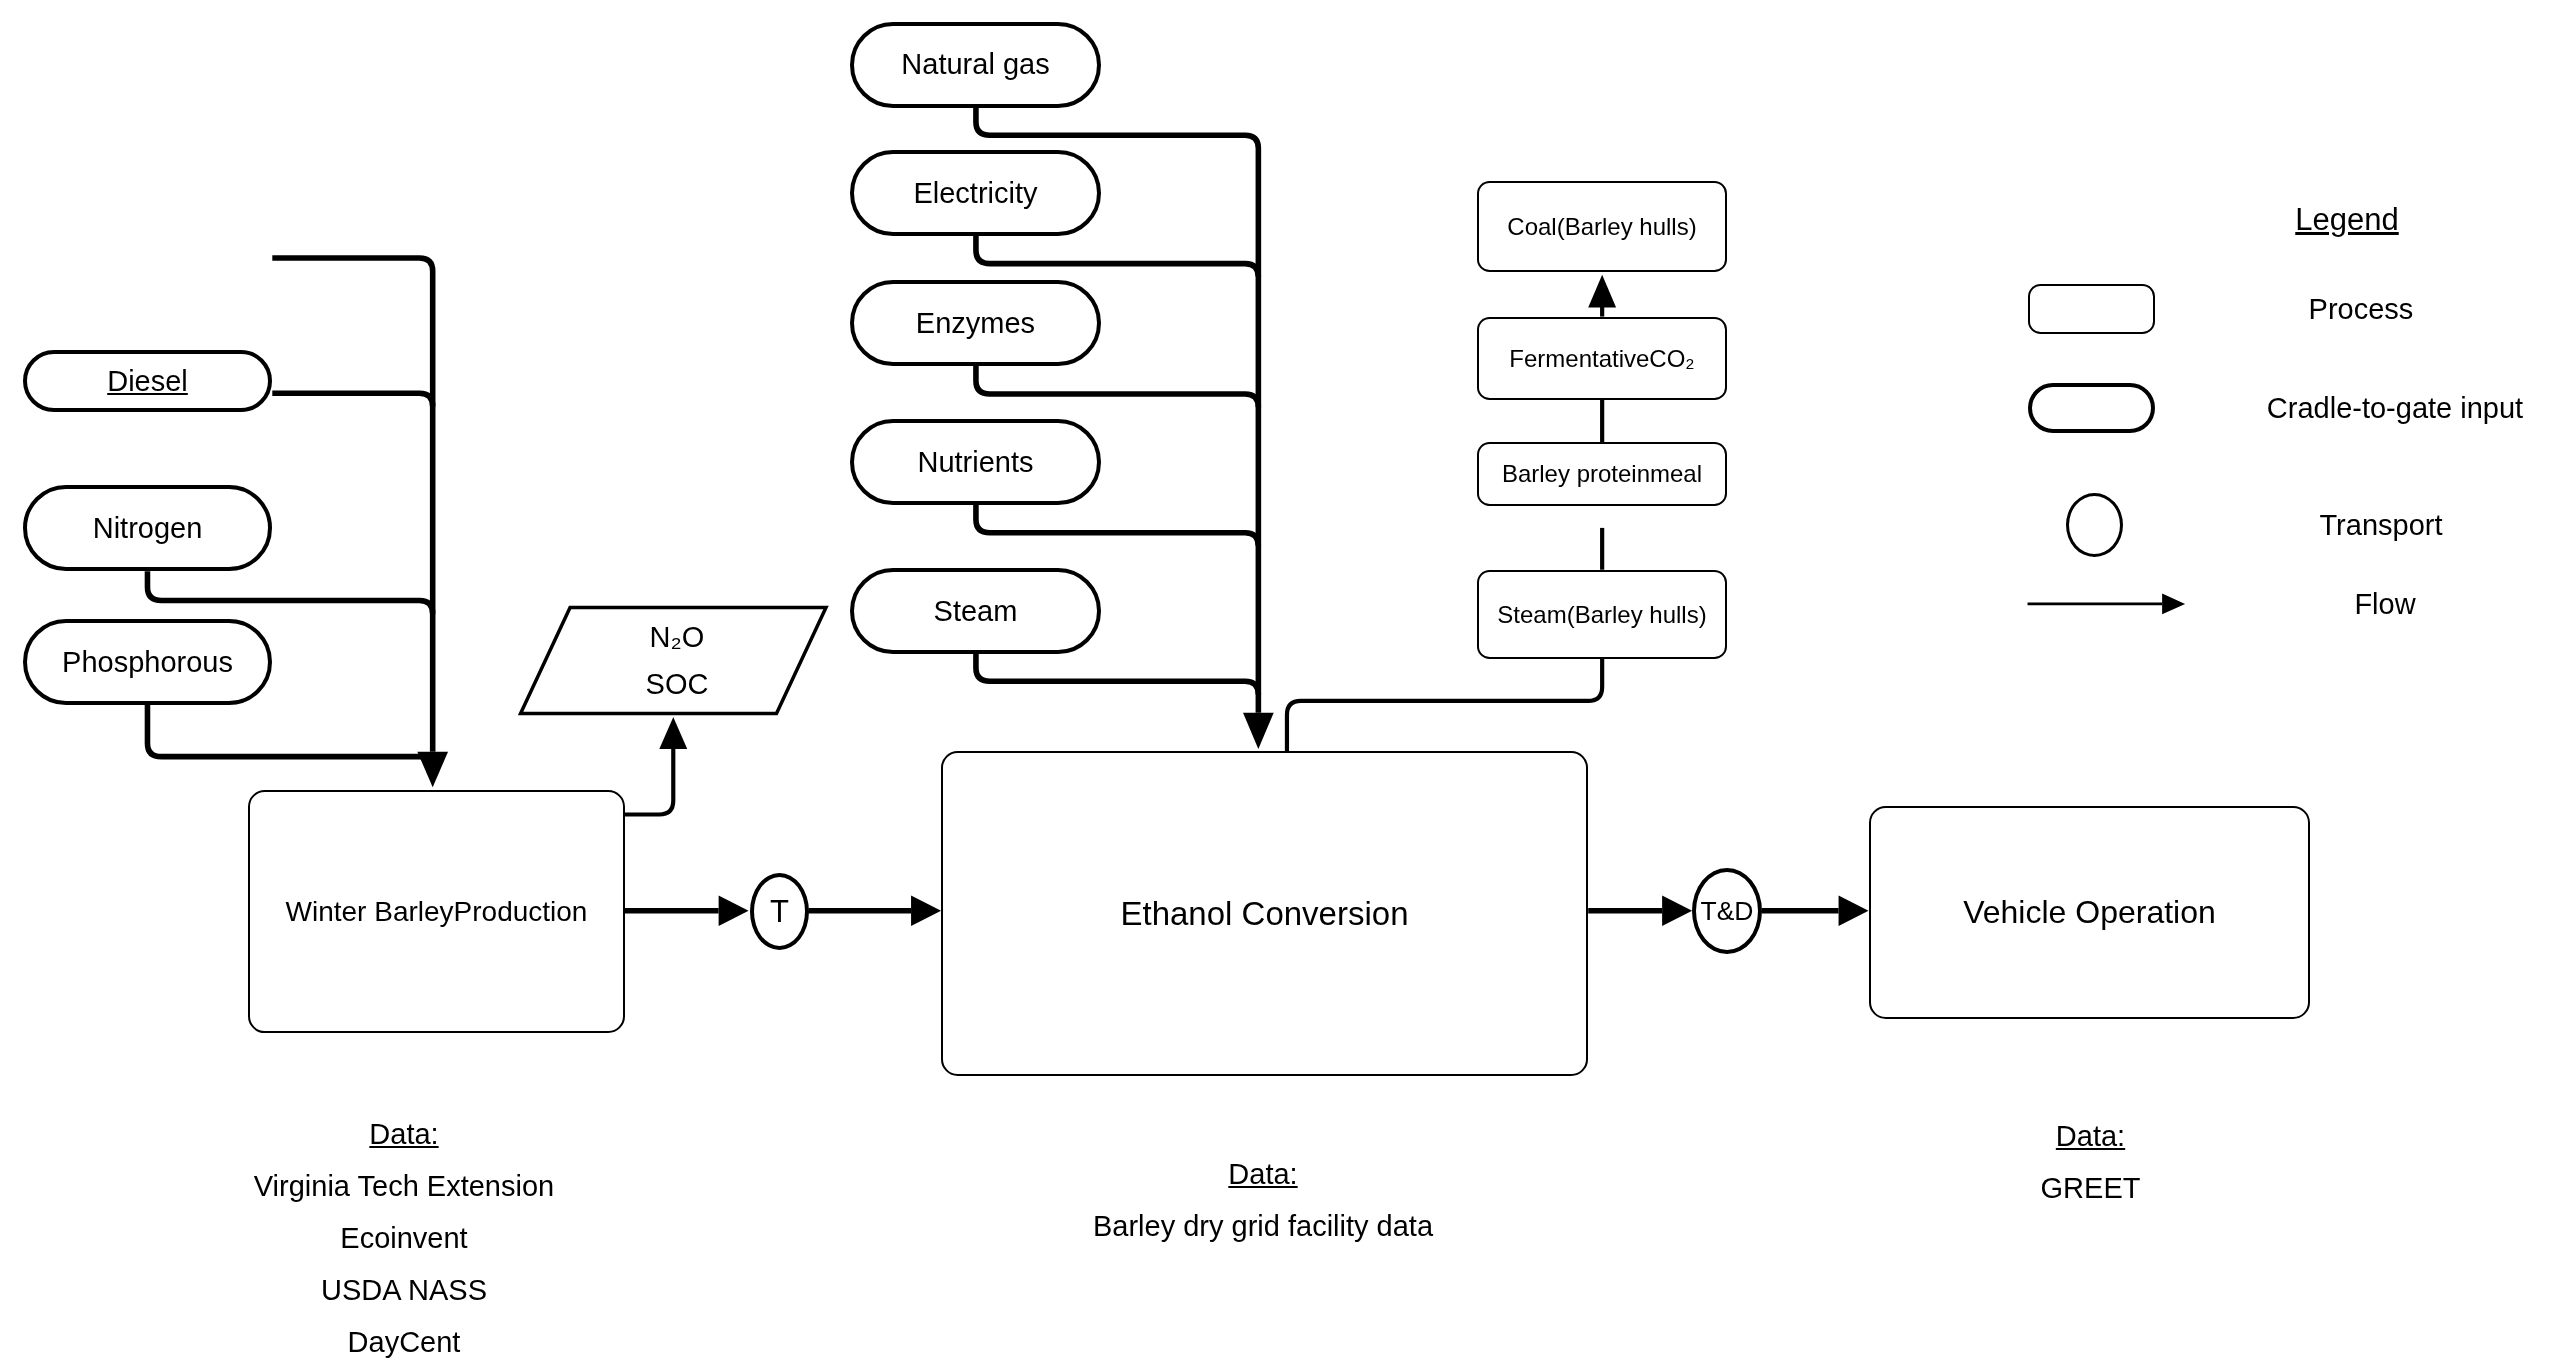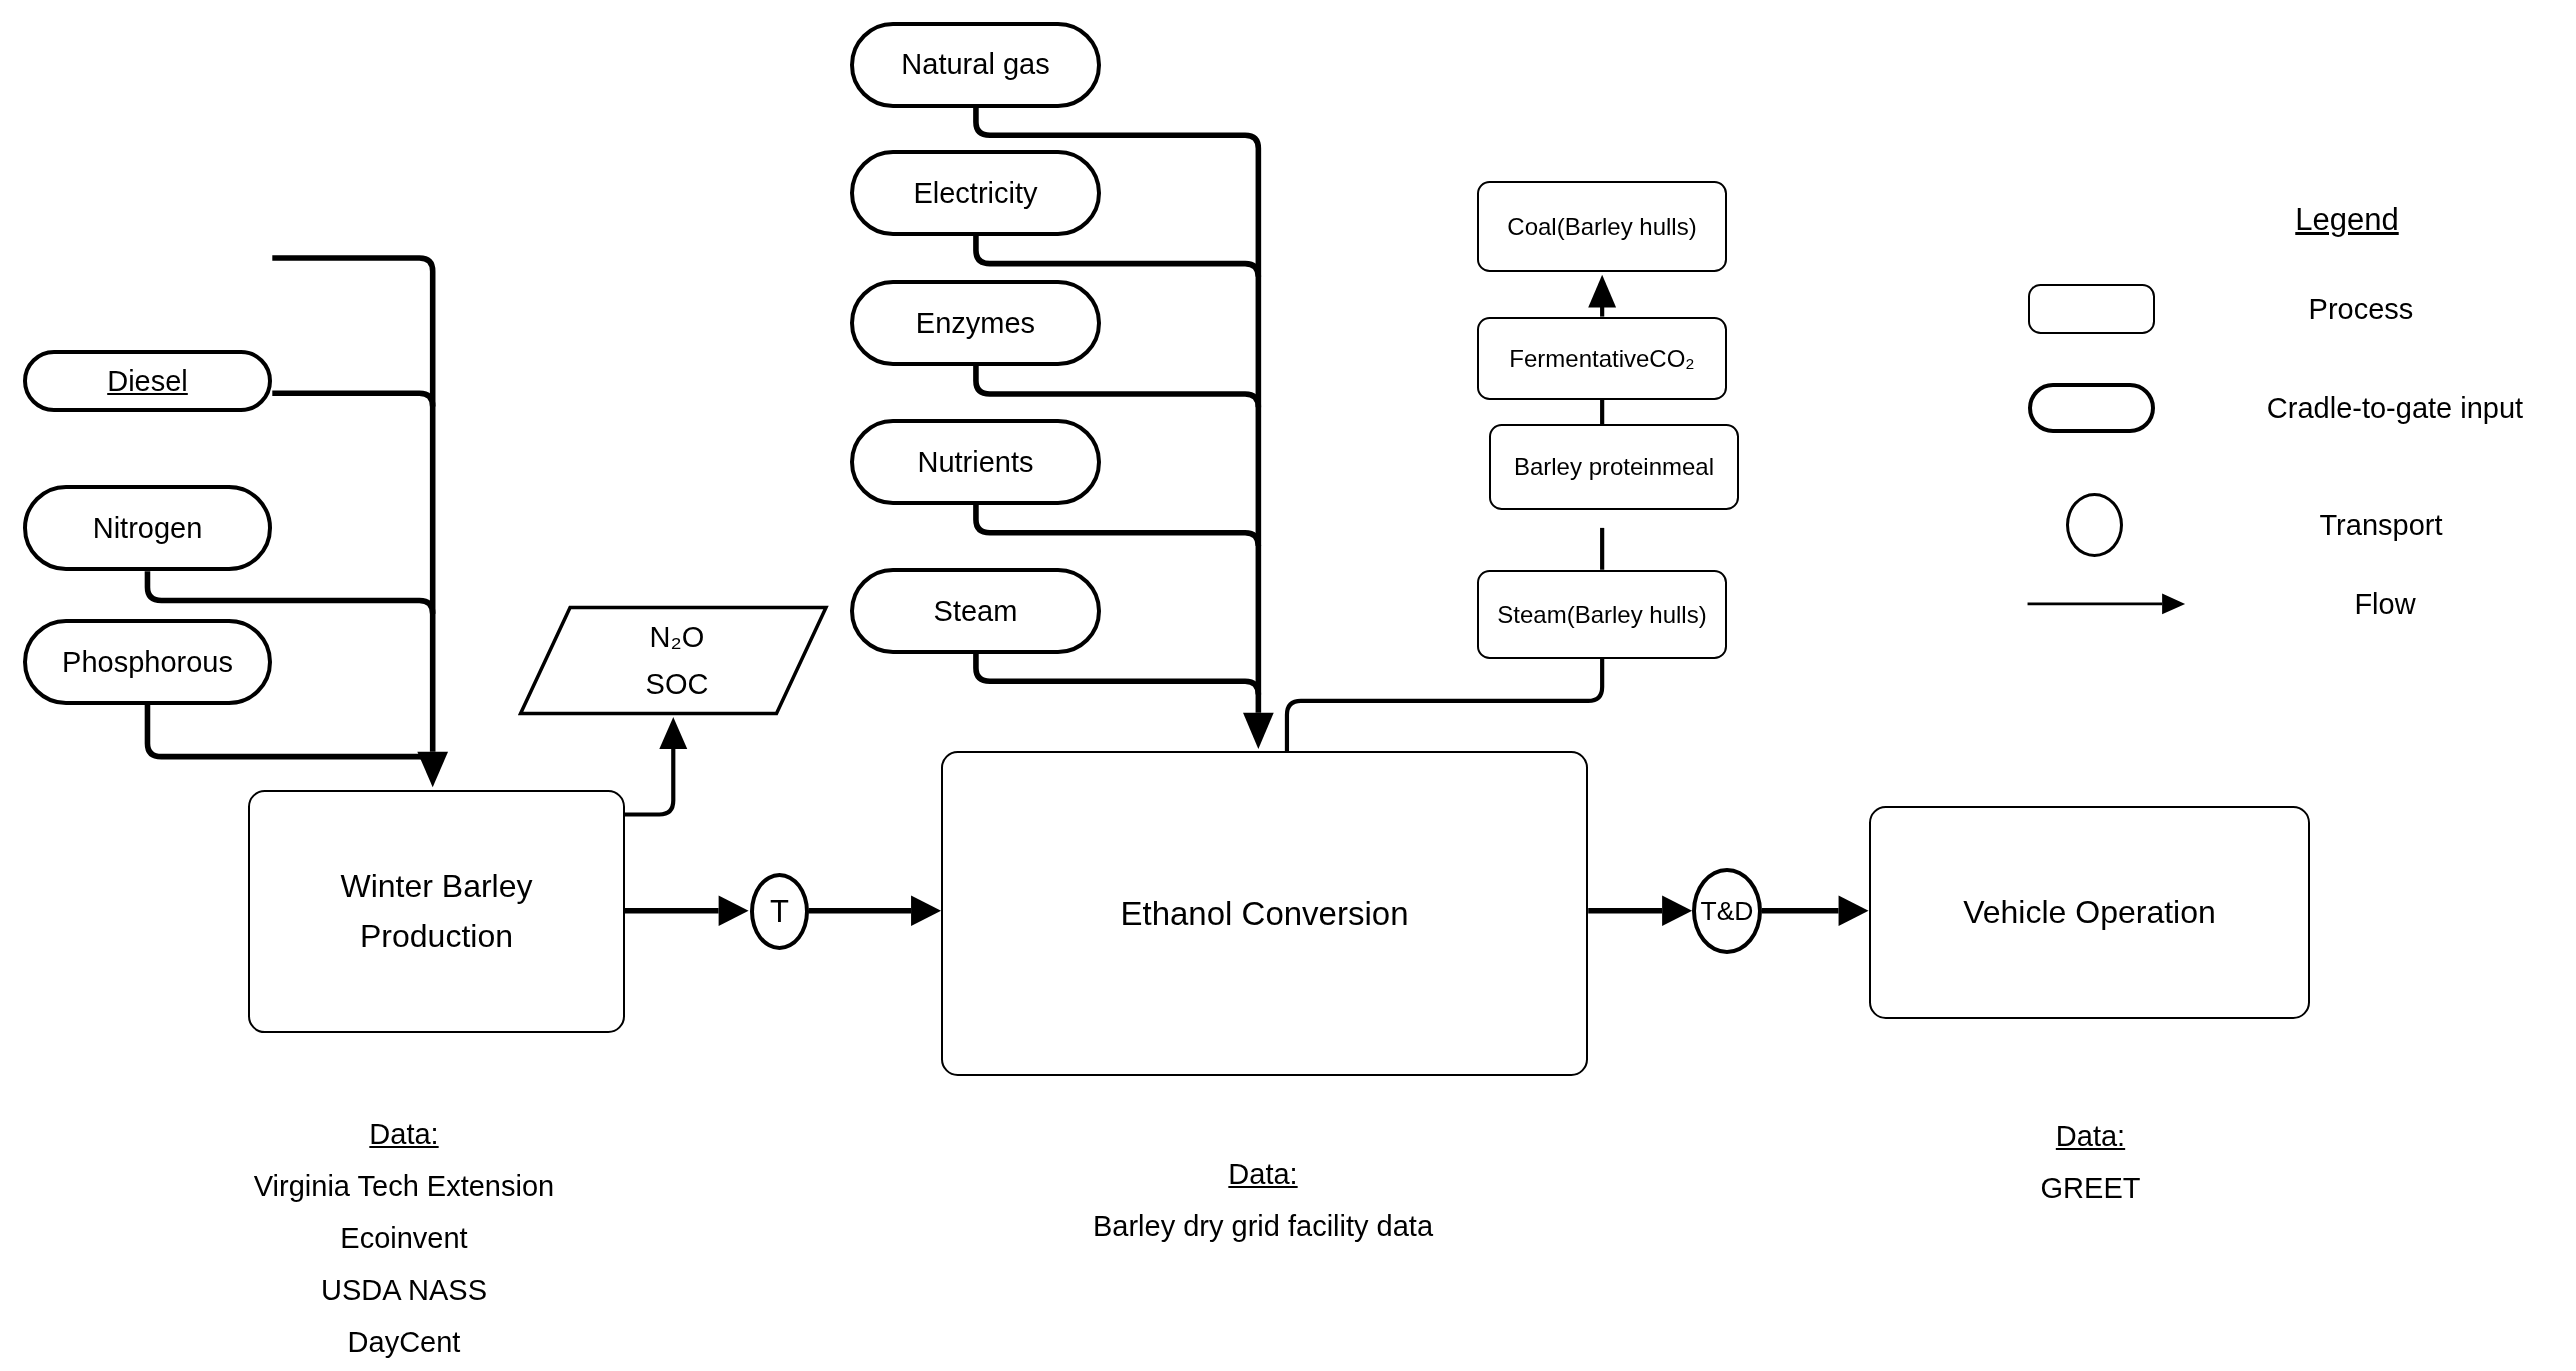--- a/index.html
+++ b/index.html
@@ -8,21 +8,21 @@
     font-family:"Liberation Sans","DejaVu Sans",sans-serif;color:#000;
     overflow:hidden;
   }
   .canvas svg.wires{position:absolute;left:0;top:0;}
   .node{position:absolute;display:flex;align-items:center;justify-content:center;
         text-align:right;background:#fff;box-sizing:border-box;}
   .pill{border:4.2px solid #000;border-radius:49px;font-size:29px;}
   .procbox{border:2.1px solid #000;border-radius:16.7px;}
   .smallbox{border:2.1px solid #000;border-radius:12.6px;font-size:24px;line-height:1.3;
             flex-direction:row;}
-  .bigtext{font-size:32px;line-height:1.55;flex-direction:column;}
+  .bigtext{font-size:28px;line-height:1.55;flex-direction:row;}
   .ellipse{border:4.2px solid #000;border-radius:50%;font-size:31px;}
   .datablock{position:absolute;text-align:center;font-size:29px;line-height:52px;white-space:nowrap;}
   .datablock .dtitle{text-decoration:underline;}
   .legend-title{position:absolute;transform:translateX(-50%);font-size:31px;
                 text-decoration:underline;white-space:nowrap;}
   .legend-label{position:absolute;transform:translateX(-50%);font-size:29px;white-space:nowrap;}
   .legend-swatch{position:absolute;background:#fff;box-sizing:border-box;}
 </style>
 </head>
 <body>
@@ -100,21 +100,21 @@
   </div>
 
   <div class="node smallbox" style="left:1477px;top:181px;width:250px;height:91px;">
     <span>Coal</span>
     <span>(Barley hulls)</span>
   </div>
   <div class="node smallbox" style="left:1477px;top:317px;width:250px;height:83px;">
     <span>Fermentative</span>
     <span>CO₂</span>
   </div>
-  <div class="node smallbox" style="left:1477px;top:424px;width:250px;height:86px;margin-left:12px;">
+  <div class="node smallbox" style="left:1477px;top:442px;width:250px;height:64px;">
     <span>Barley protein</span>
     <span>meal</span>
   </div>
   <div class="node smallbox" style="left:1477px;top:570px;width:250px;height:89px;">
     <span>Steam</span>
     <span>(Barley hulls)</span>
   </div>
 
   <div class="node procbox bigtext" style="left:248px;top:790px;width:377px;height:243px;">
     <span>Winter Barley</span>

